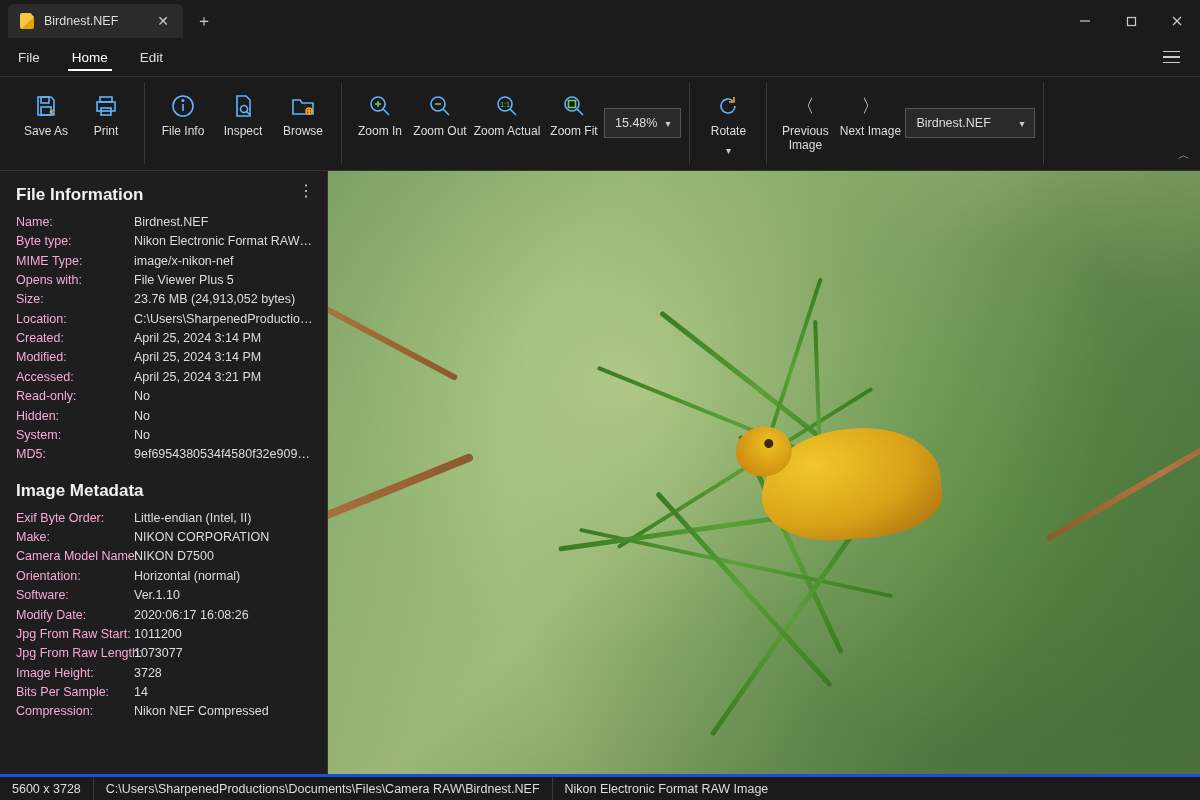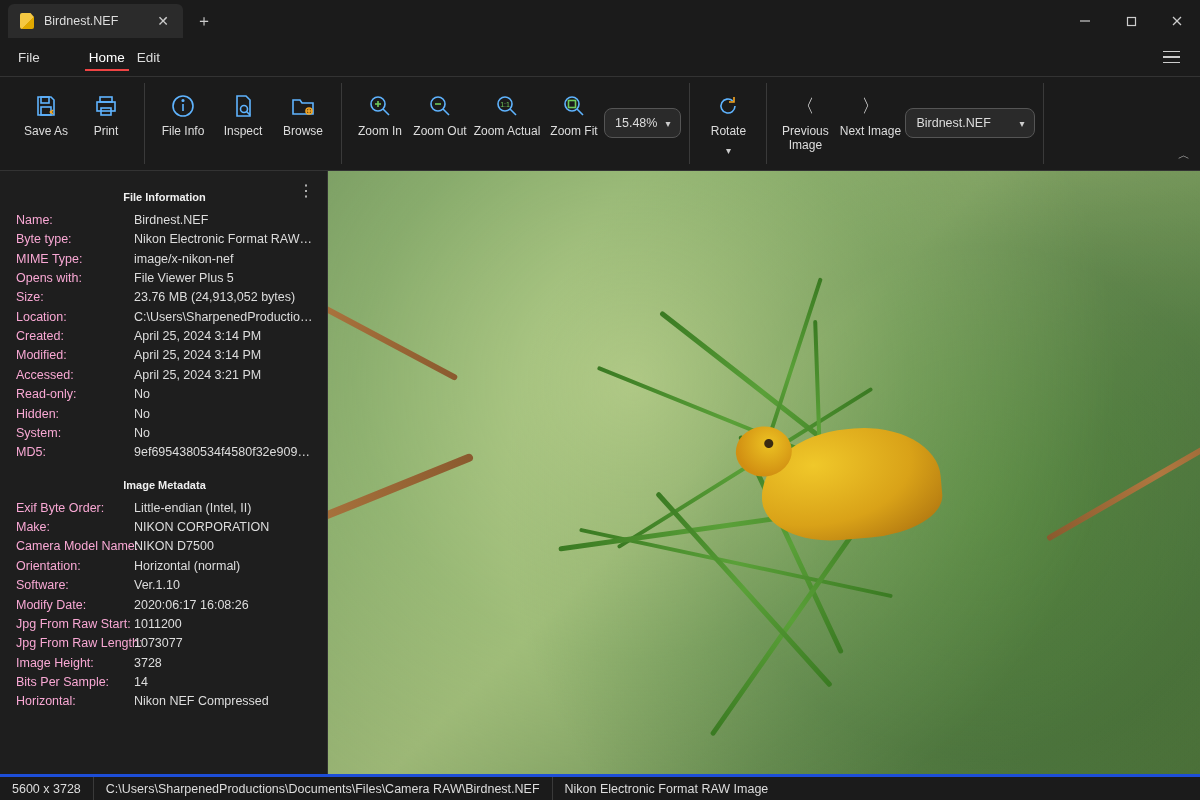--- a/index.html
+++ b/index.html
@@ -39,61 +39,61 @@
 .winctrls { margin-left: auto; display: flex; }
 .winctrls div { width: 46px; height: 34px; display:flex; align-items:center; justify-content:center; color:#ccc; font-size:12px; cursor:pointer; }
 .winctrls svg { stroke:#ccc; fill:none; stroke-width:1.2; }
 
 .menubar {
   height: 38px;
   background: #1b1b1b;
   display: flex;
   align-items: center;
   padding: 0 14px;
-  gap: 4px;
+  gap: 24px;
 }
 .menubar .menuitem { color:#ddd; font-size:13.5px; cursor:pointer; padding: 6px 4px; }
-.menubar .menuitem.active { color:#fff; border-bottom: 2px solid #ef4444; padding-bottom:4px;margin-left:37px; }
+.menubar .menuitem.active { color:#fff; border-bottom: 2px solid #ffffff; padding-bottom:4px; }
 .hamburger { margin-left:auto; width:30px; height:30px; display:flex; flex-direction:column; justify-content:center; gap:4px; cursor:pointer; align-items:center; }
 .hamburger span { width:17px; height:1.5px; background:#ccc; display:block; }
 
 .ribbon {
   background: #1b1b1b;
   border-top: 1px solid #333;
   border-bottom: 1px solid #333;
   padding: 6px 8px;
   display: flex;
   gap: 0;
   align-items: stretch;
   position: relative;
 }
 .rgroup { display:flex; align-items:flex-start; gap:0; padding: 2px 8px; border-right: 1px solid #3a3a3a; }
 .rgroup:last-of-type { border-right:none; }
 .rbtn { width: 60px; display:flex; flex-direction:column; align-items:center; gap:6px; padding: 4px 2px 6px 2px; cursor:pointer; border-radius:4px; text-align:center; }
 .rbtn .lbl { font-size:12px; color:#ddd; line-height:1.15; }
 .ricon { width:26px; height:26px; display:flex; align-items:center; justify-content:center; margin-top: 4px; }
 .ricon svg { stroke:#5fb4ff; fill:none; stroke-width:1.6; }
 .zoom-dd, .file-dd {
-  height: 30px; background:#2a2a2a; border:1px solid #555; border-radius:8px;
+  height: 30px; background:#2a2a2a; border:1px solid #555; border-radius:0;
   display:flex; align-items:center; padding:0 10px; cursor:pointer; gap:8px; color:#ddd;
   align-self:center; font-size:12.5px;
 }
 .file-dd { min-width: 130px; justify-content:space-between; }
 .chev { font-size:10px; color:#ccc; }
 .chev-navicon { font-size:18px; color:#ddd; }
 .ribbon-collapse { position:absolute; right:10px; bottom:6px; color:#bbb; font-size:12px; cursor:pointer; }
 
 .main { flex:1; display:flex; min-height:0; background:#1e1e1e; }
 
 .sidepanel { width: 328px; background:#1e1e1e; border-right:1px solid #333; overflow:hidden; position:relative; }
 .side-scroll { position:absolute; inset:0 8px 0 0; overflow-y:auto; padding: 10px 6px 10px 16px; }
 .side-scroll::-webkit-scrollbar { width:10px; }
 .side-scroll::-webkit-scrollbar-track { background:#1e1e1e; }
 .side-scroll::-webkit-scrollbar-thumb { background:#4a4a4a; border-radius:5px; }
-.sec-title { font-weight:600; font-size:11px; color:#f0f0f0; margin: 10px 0 8px 0; text-align: center; }
+.sec-title { font-weight:600; font-size:17px; color:#f0f0f0; margin: 4px 0 8px 0; }
 .sec-dots { position:absolute; right:12px; top:10px; color:#ccc; font-size:16px; letter-spacing:1px; cursor:pointer; }
 .kv { display:flex; font-size:12.5px; line-height:1.55; color:#ddd; }
 .kv .k { width: 118px; text-align:left; padding-right:6px; color:#f9a8d4; white-space:nowrap; }
 .kv .v { flex:1; white-space:nowrap; overflow:hidden; text-overflow:ellipsis; }
 
 .imgarea { flex:1; position:relative; overflow:hidden; background:#222; }
 .photo {
   position:absolute; inset:0;
   background:
     radial-gradient(circle at 35% 35%, rgba(210,230,160,0.55), rgba(150,190,120,0.35) 40%, rgba(100,140,90,0.15) 70%),
@@ -411,21 +411,21 @@
         </div>
       <div class="kv">
           <span class="k">Image Height:</span>
           <span class="v">3728</span>
         </div>
       <div class="kv">
           <span class="k">Bits Per Sample:</span>
           <span class="v">14</span>
         </div>
       <div class="kv">
-          <span class="k">Horizontal:</span>
+          <span class="k">Compression:</span>
           <span class="v">Nikon NEF Compressed</span>
         </div>
     </div>
   </div>
 
   <div class="imgarea">
     <div class="photo">
       <div class="branch b1"></div>
       <div class="branch b2"></div>
       <div class="branch b3"></div>

